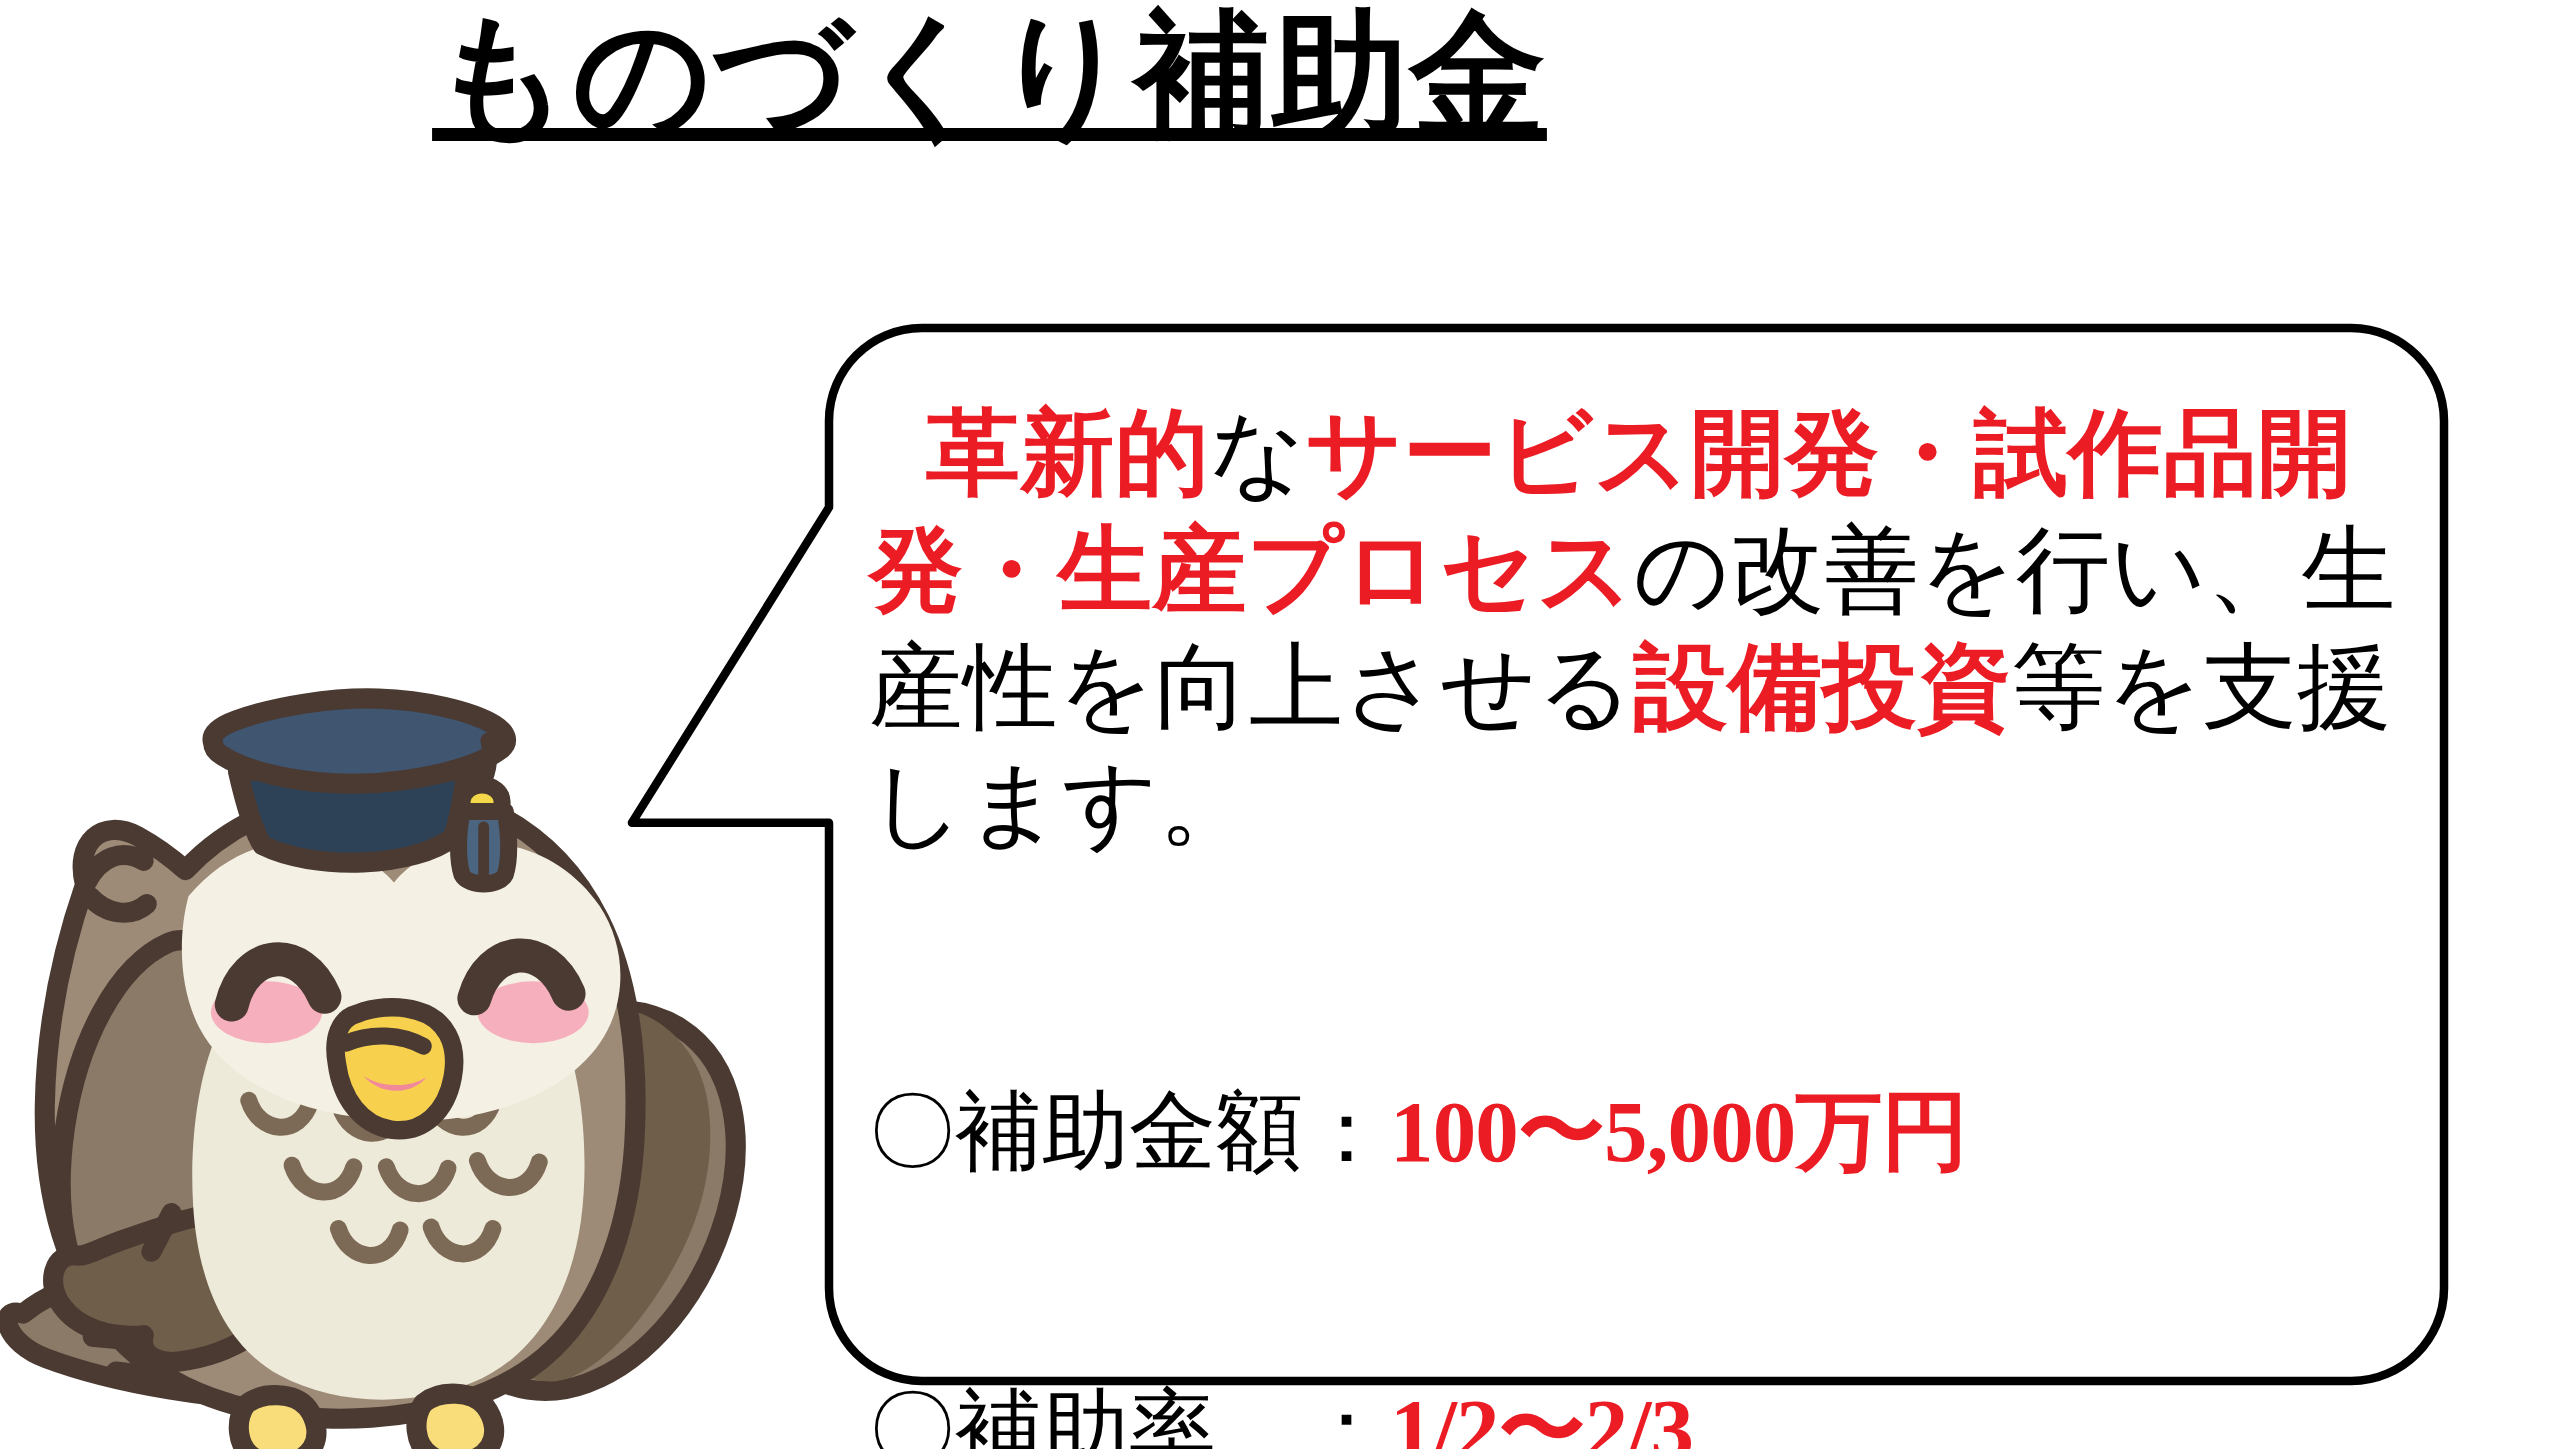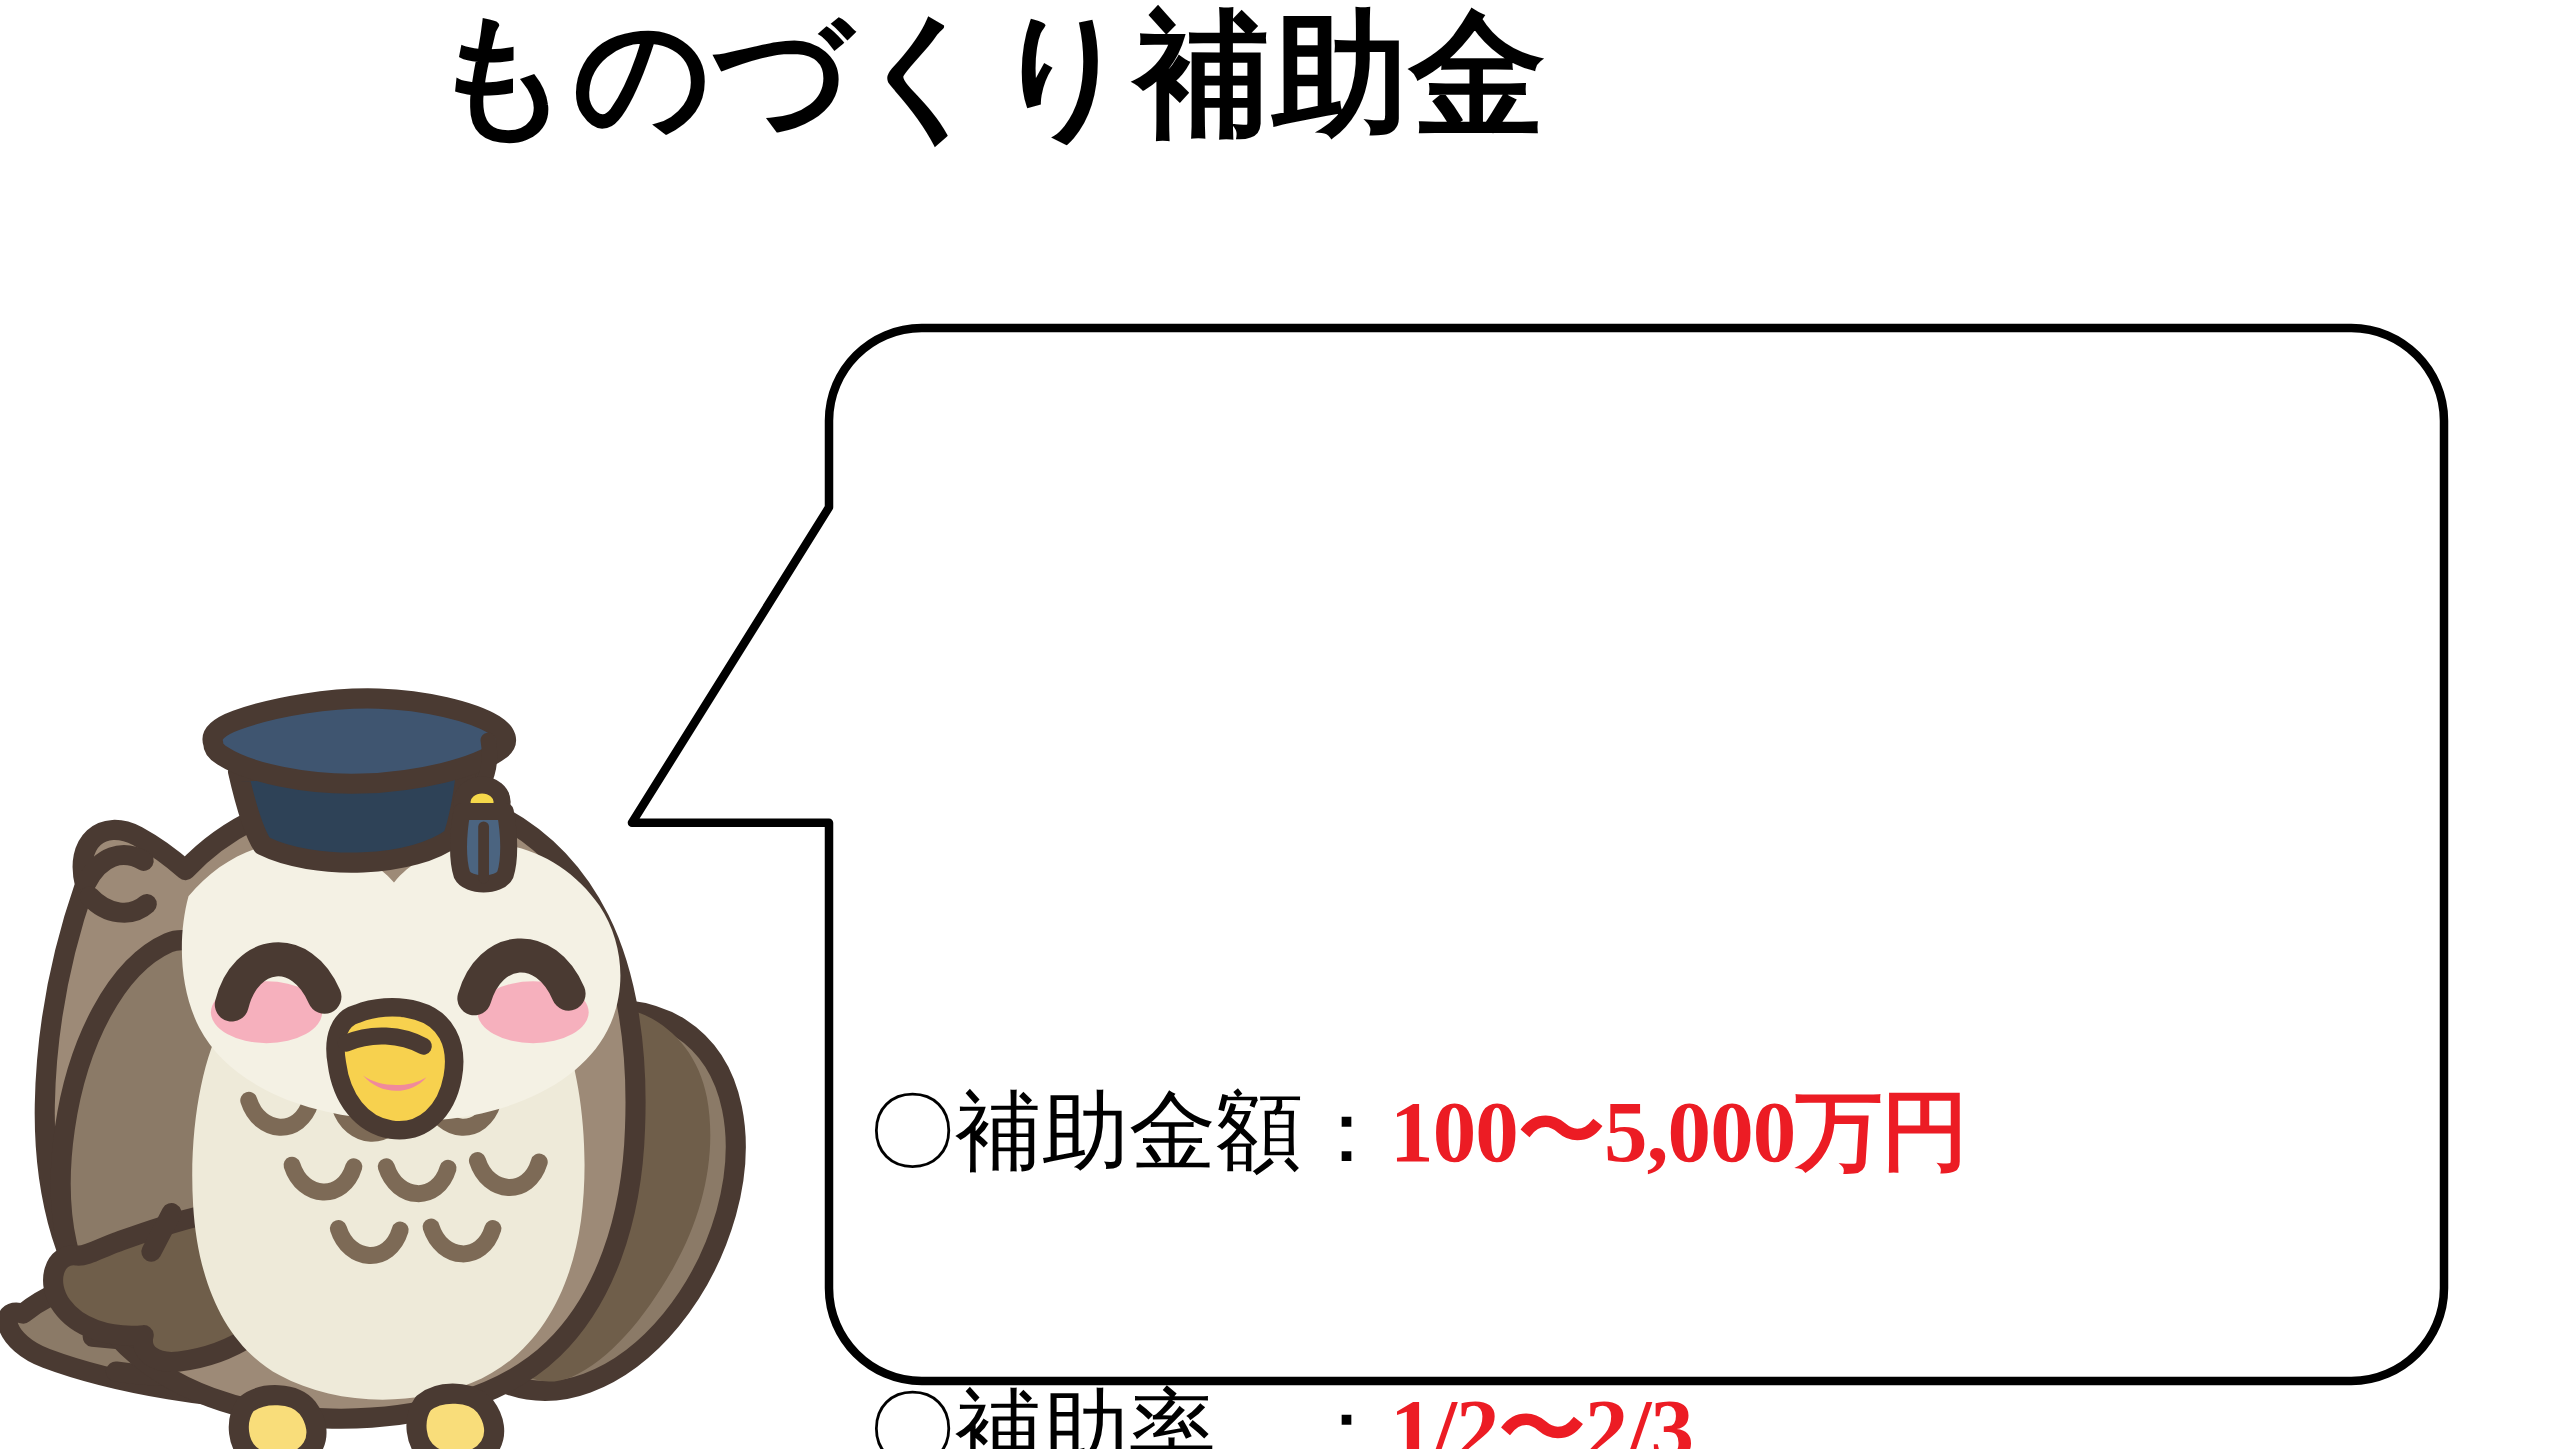--- a/index.html
+++ b/index.html
@@ -22,20 +22,21 @@
     top: 6.2px;
     width: 1979px;
     text-align: center;
     font-family: "Liberation Sans", "DejaVu Sans", sans-serif;
     font-weight: 700;
     font-size: 136px;
     line-height: 1.0;
     color: #000000;
     letter-spacing: 0.01em;
     white-space: nowrap;
+    text-decoration: underline;
   }
 
   
   #speech-bubble {
     position: absolute;
     left: 829px;
     top: 328px;
     width: 1615px;
     height: 1053px;
   }
@@ -294,20 +295,23 @@
                L 0 640
                L -255 640
                L 0 232
                L 0 120
                C 0 54, 54 0, 120 0 Z" fill="#ffffff" stroke="#000000" stroke-width="11" stroke-linejoin="round"></path>
     </svg>
   </div>
 
   <div id="bubble-text">
 
+    <div class="para-main">
+      <span class="indent"></span><span class="hl">革新的</span><span>な</span><span class="hl">サービス開発・試作</span><span class="hl">品開発・生産プロセス</span><span>の改善を</span><span>行い、生産性を向上させる</span><span class="hl">設備</span><span class="hl">投資</span><span>等を支援します。</span>
+    </div>
 
     <div class="bullets">
       <span class="row"><span>〇補助金額：</span><span class="val">100〜5,000万円</span></span>
       <span class="row"><span>〇補助率　：</span><span class="val">1/2〜2/3</span></span>
     </div>
 
   </div>
 </div>
 
 

